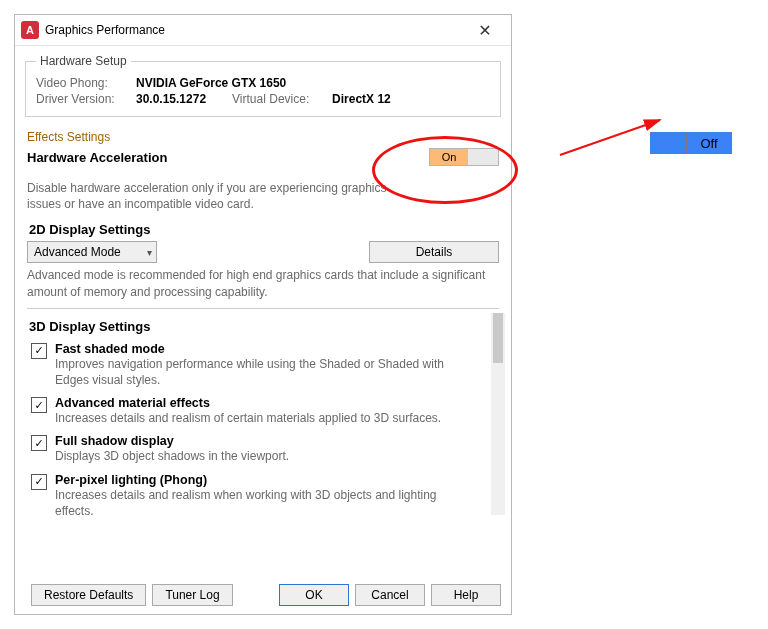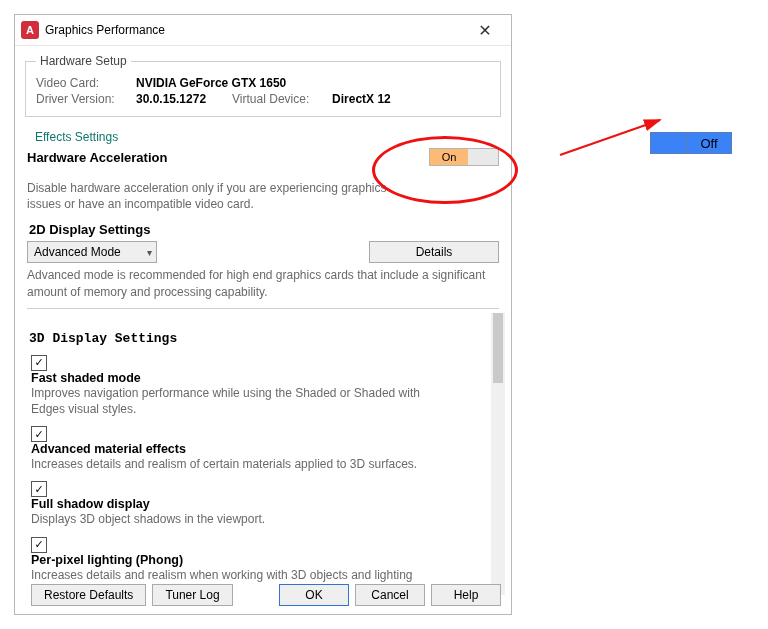--- a/index.html
+++ b/index.html
@@ -64,21 +64,21 @@
 
   .hw-row { display: flex; margin: 2px 0; }
   .hw-label { color: #6a6a6a; width: 100px; }
   .hw-label2 { color: #6a6a6a; width: 100px; margin-left: 26px; }
   .hw-value { font-weight: bold; }
 
   .effects-block {
     padding: 2px 2px 0 2px;
   }
   .effects-legend {
-    color: #0f766e; font-size: 12px; margin: 2px 0 4px 8px;
+    color: #a16207; font-size: 12px; margin: 2px 0 4px 0;
     background:#fff;
   }
   .hw-accel-row {
     display: flex; align-items: center; justify-content: space-between;
   }
   .hw-accel-title { font-weight: bold; font-size: 13px; }
   .hw-accel-desc { color: #6a6a6a; margin-top: 14px; line-height: 1.35; max-width: 360px; }
 
   .toggle {
     width: 70px; height: 18px;
@@ -130,21 +130,21 @@
     border-top: 1px solid #cfcfcf;
     margin-top: 8px;
     padding-top: 6px;
   }
   .scrollbar {
     position:absolute; right:-6px; top:4px; bottom:4px; width:14px;
     background:#f0f0f0;
   }
   .scrollbar .thumb { position:absolute; left:2px; right:2px; top:0; height:25%; background:#c9c9c9; }
 
-  .chk-item { display:flex; margin: 8px 0 0 4px; flex-direction: column; }
+  .chk-item { display:flex; margin: 8px 0 0 4px; }
   .chk {
     width:14px; height:14px; border:1px solid #555; margin-right:8px; margin-top:1px;
     display:flex; align-items:center; justify-content:center; font-size:11px; line-height:1;
   }
   .chk.checked::after { content:"✓"; }
   .chk-body .chk-title { font-weight:bold; font-size:12.5px; }
   .chk-body .chk-desc { color:#6a6a6a; line-height:1.35; max-width: 400px; }
 
   .footer {
     position:absolute; left:10px; right:10px; bottom:8px;
@@ -180,21 +180,21 @@
       <div class="app-icon">A</div>
       <div class="title">Graphics Performance</div>
       <div class="close-x">✕</div>
     </div>
 
     <div class="body">
 
       <fieldset class="group">
         <legend>Hardware Setup</legend>
         <div class="hw-row">
-          <span class="hw-label">Video Card:</span>
+          <span class="hw-label">Video Phong:</span>
           <span class="hw-value">NVIDIA GeForce GTX 1650</span>
         </div>
         <div class="hw-row">
           <span class="hw-label">Driver Version:</span>
           <span class="hw-value">30.0.15.1272</span>
           <span class="hw-label2">Virtual Device:</span>
           <span class="hw-value">DirectX 12</span>
         </div>
       </fieldset>
 
@@ -220,21 +220,21 @@
           <div style="flex:1"></div>
           <div class="btn details-btn">Details</div>
         </div>
         <div class="desc">Advanced mode is recommended for high end graphics cards that include a significant amount of memory and processing capability.</div>
 
         <div class="scroll-area">
           <div class="scrollbar">
               <div class="thumb"></div>
             </div>
 
-          <div class="section-title" style="margin-top:16px;font-family:Liberation Mono, monospace;">3D Display Settings</div>
+          <div class="section-title" style="margin-top:4px;">3D Display Settings</div>
 
           <div class="chk-item">
             <div class="chk checked"></div>
             <div class="chk-body">
               <div class="chk-title">Fast shaded mode</div>
               <div class="chk-desc">Improves navigation performance while using the Shaded or Shaded with Edges visual styles.</div>
             </div>
           </div>
 
           <div class="chk-item">

